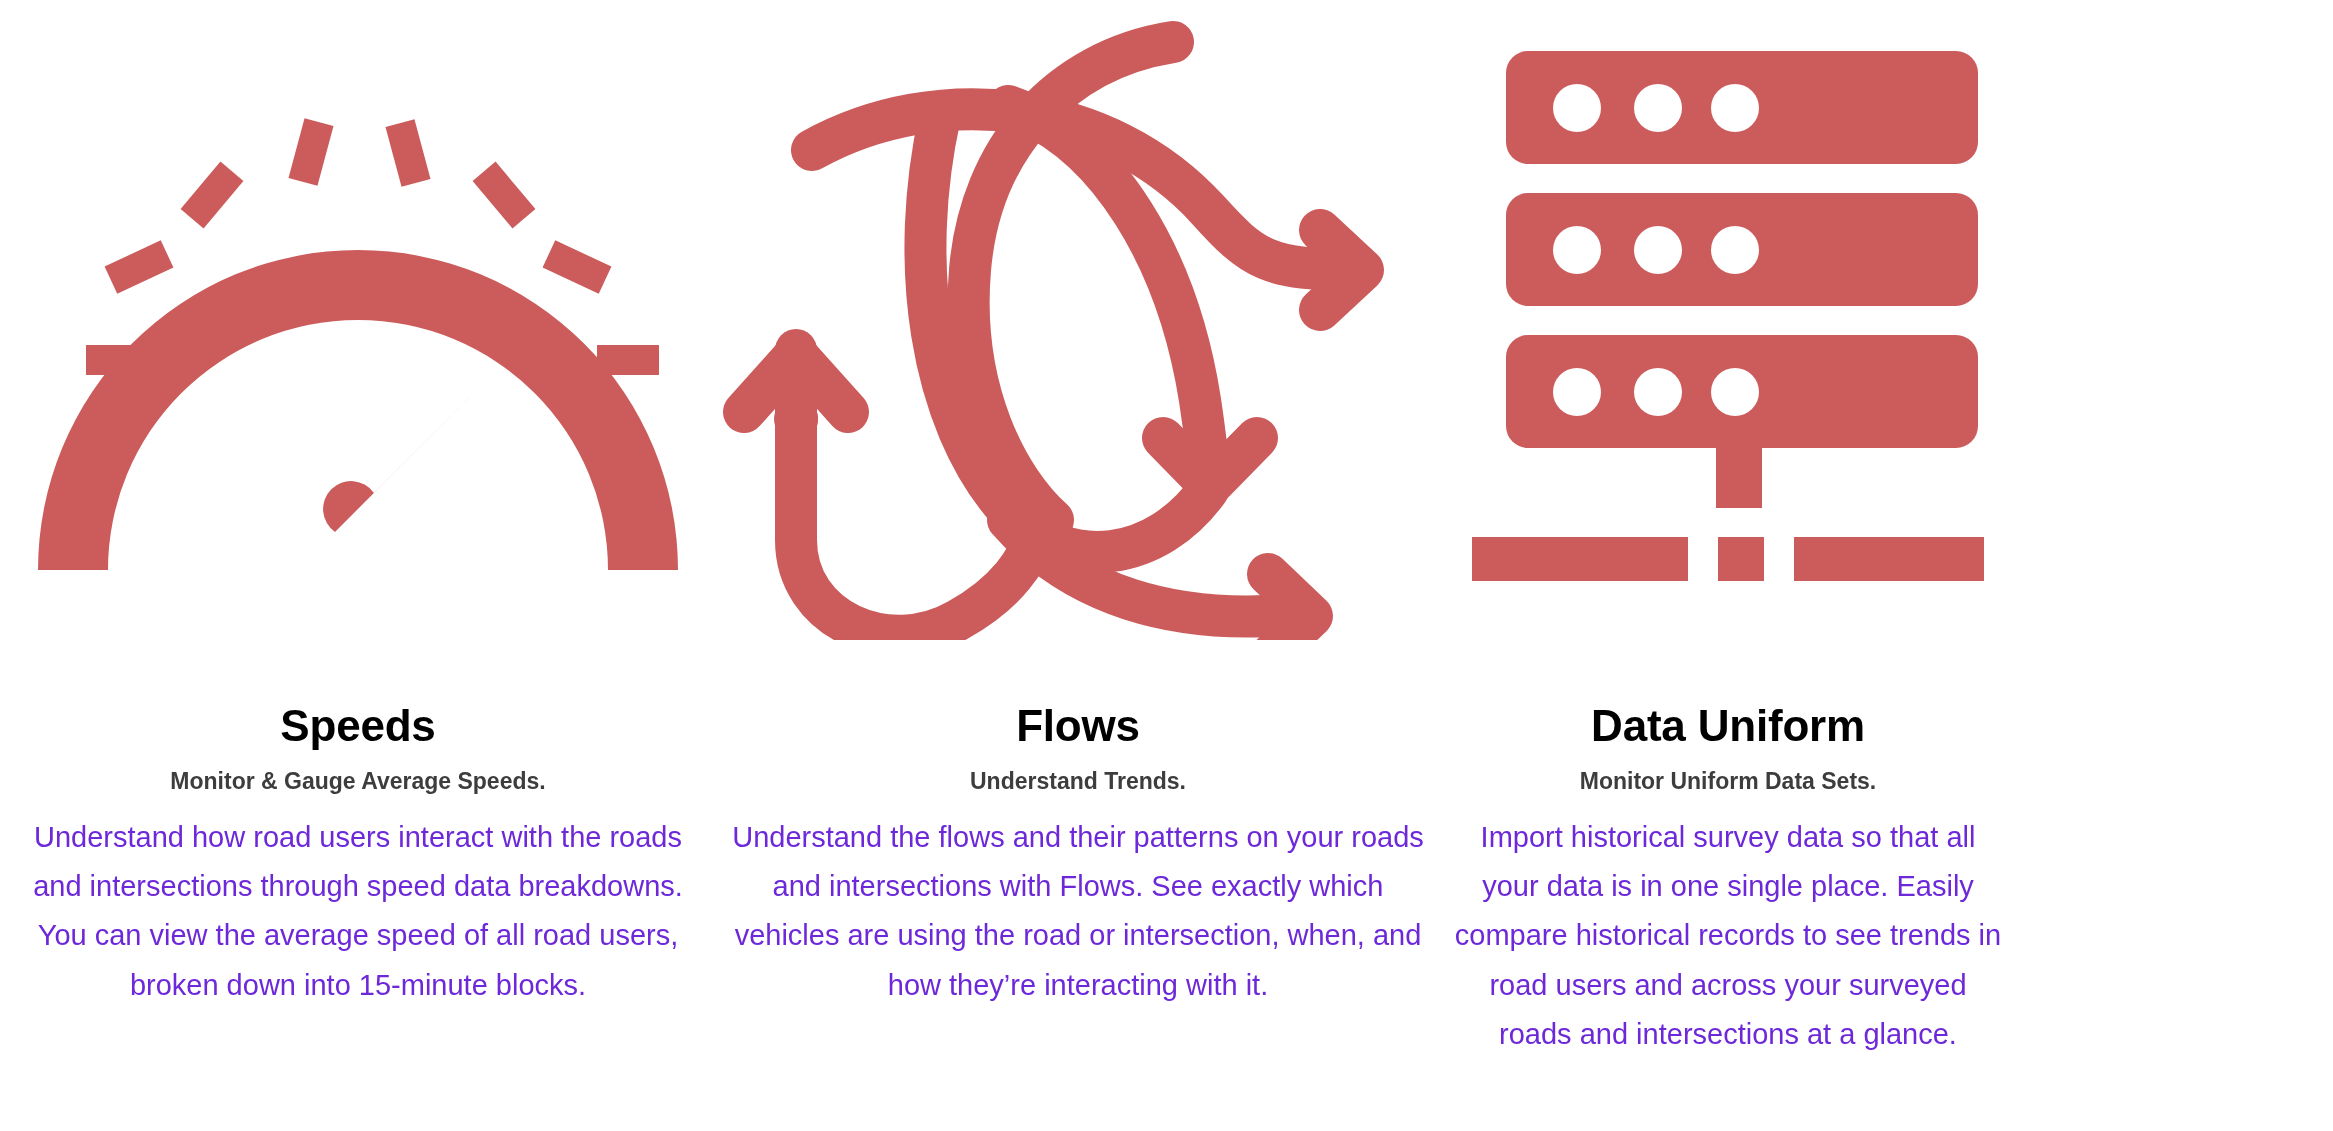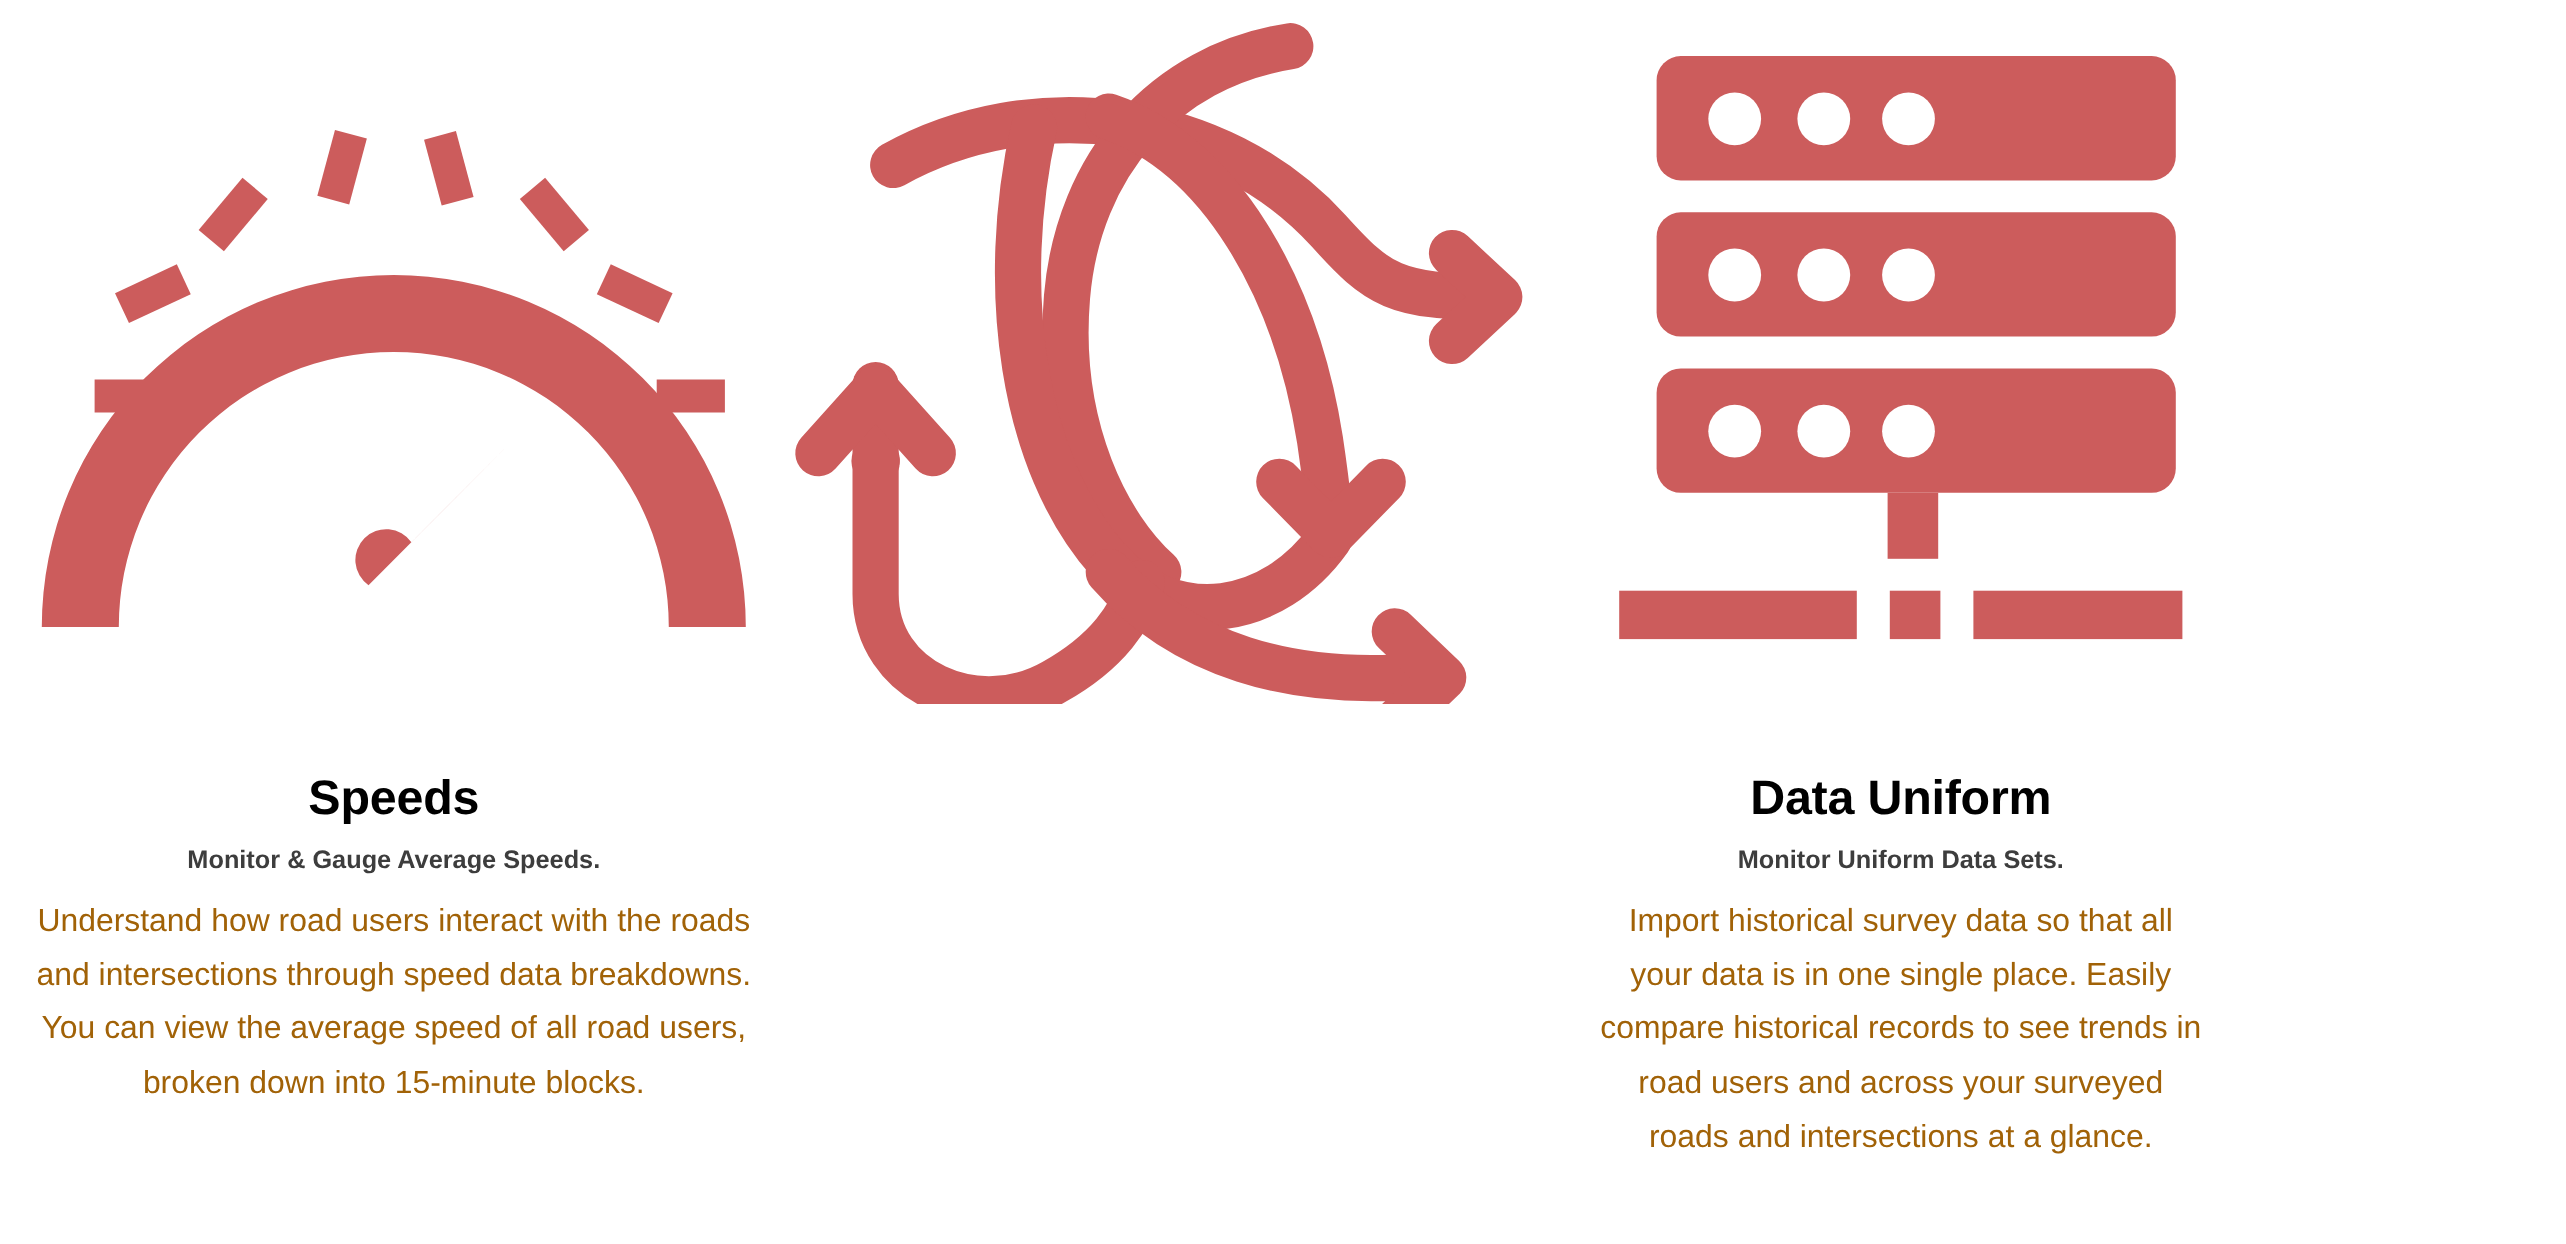--- a/index.html
+++ b/index.html
@@ -62,21 +62,21 @@
     font-size: 23px;
     font-weight: 700;
     color: #3d3d3d;
     line-height: 1.3;
     margin-bottom: 16px;
   }
 
   .feature-body {
     font-size: 29px;
     font-weight: 400;
-    color: #a16207;
+    color: #6d28d9;
     line-height: 1.70;
     max-width: 740px;
     margin: 0 auto;
   }
 
   .col-1 .feature-body { max-width: 700px; }
   .col-2 .feature-body { max-width: 720px; }
   .col-3 .feature-body { max-width: 740px; }
 </style>
 </head>
@@ -155,20 +155,25 @@
           <path d="M 88 400 L 88 400"></path>
           <path d="M 89 400 L 89 400"></path>
           <path d="M 88 331 L 88 520 C 88 600 180 640 250 600 C 300 572 320 540 330 510"></path>
           <polyline points="36,392 88,334 140,392" stroke-width="42"></polyline>
 
           <path d="M 300 500 C 370 580 470 600 560 596 L 600 596"></path>
           <polyline points="560,554 604,596 560,638" stroke-width="42"></polyline>
         </g>
       </svg>
     </div>
+    <div class="text-wrap">
+      <div class="feature-title">Flows</div>
+      <div class="feature-subtitle">Understand Trends.</div>
+      <div class="feature-body">Understand the flows and their patterns on your roads and intersections with Flows. See exactly which vehicles are using the road or intersection, when, and how they’re interacting with it.</div>
+    </div>
   </div>
 
   <div class="feature-col col-3">
     <div class="icon-wrap">
       <svg class="icon-imports" viewBox="0 0 560 600">
         <g fill="#cc5c5c">
 
           <rect x="58" y="26" width="472" height="113" rx="22" ry="22"></rect>
 
           <rect x="58" y="168" width="472" height="113" rx="22" ry="22"></rect>

